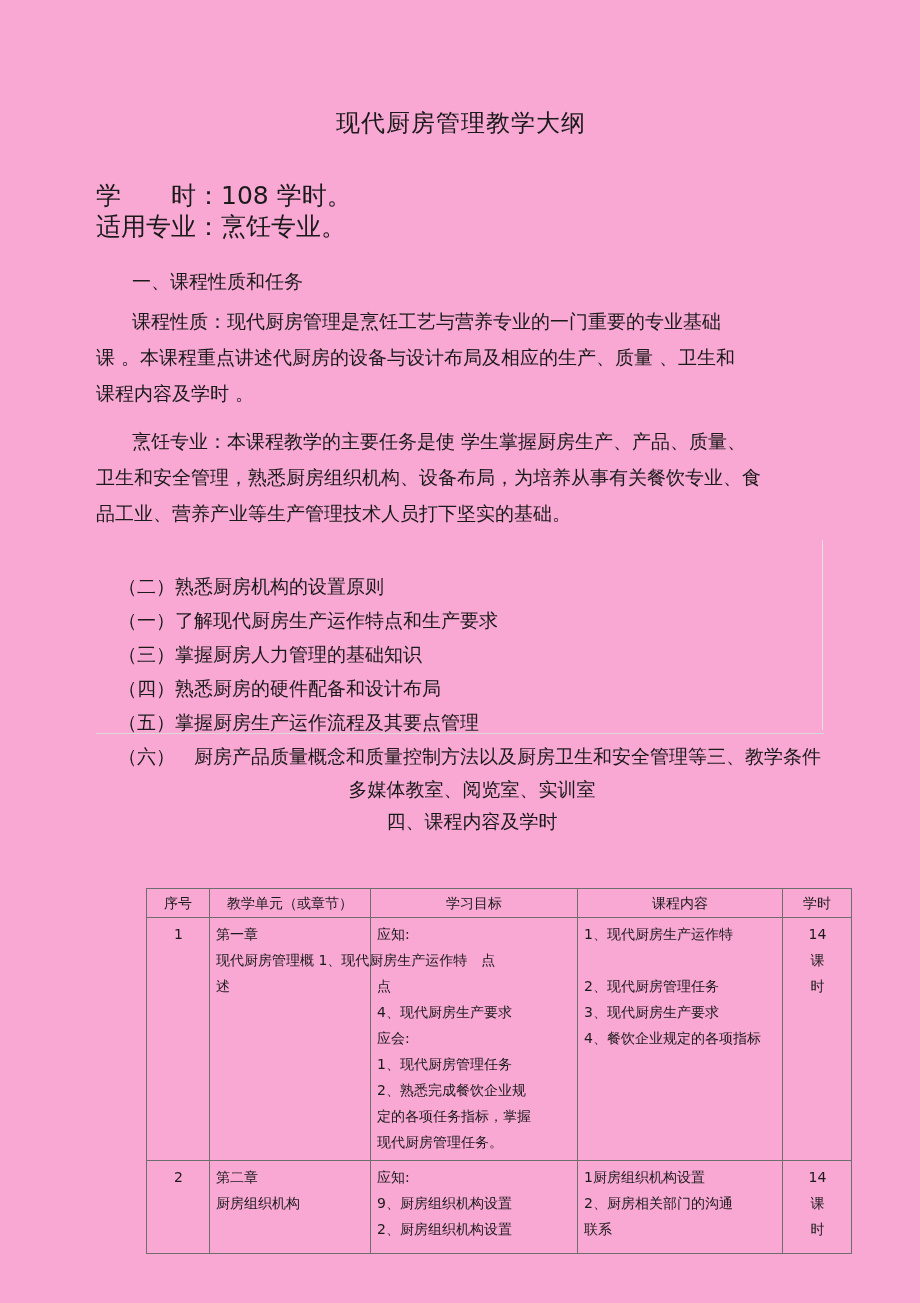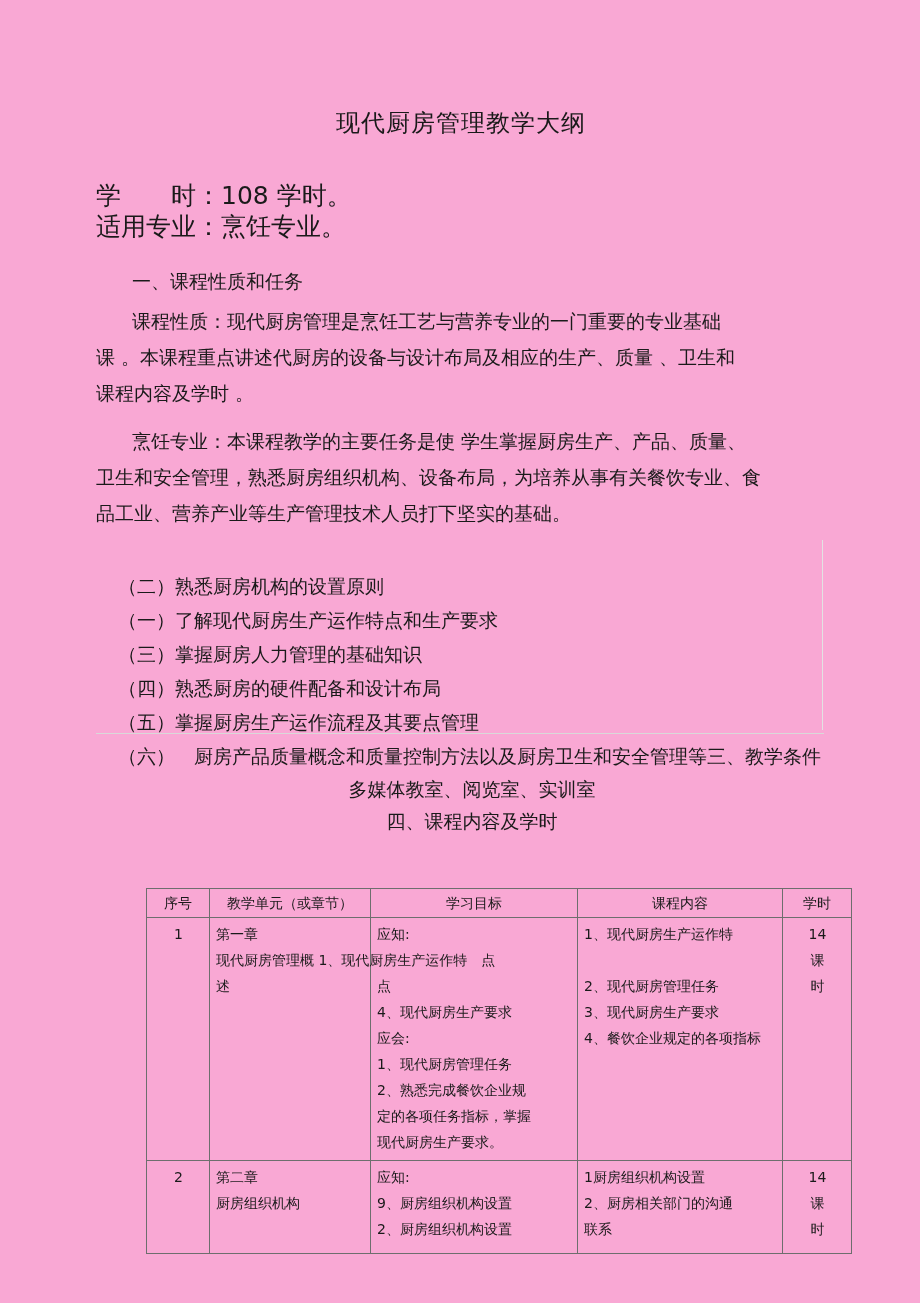--- a/index.html
+++ b/index.html
@@ -208,21 +208,21 @@
           <td class="c-goal">
             <div class="cell-lines">
               <div>应知:</div>
               <div>&nbsp;</div>
               <div>点</div>
               <div>4、现代厨房生产要求</div>
               <div>应会:</div>
               <div>1、现代厨房管理任务</div>
               <div>2、熟悉完成餐饮企业规</div>
               <div>定的各项任务指标，掌握</div>
-              <div>现代厨房生产要求。</div>
+              <div>现代厨房管理任务。</div>
             </div>
           </td>
           <td class="c-cont">
             <div class="cell-lines">
               <div>1、现代厨房生产运作特</div>
               <div>&nbsp;</div>
               <div>2、现代厨房管理任务</div>
               <div>3、现代厨房生产要求</div>
               <div>4、餐饮企业规定的各项指标</div>
             </div>

